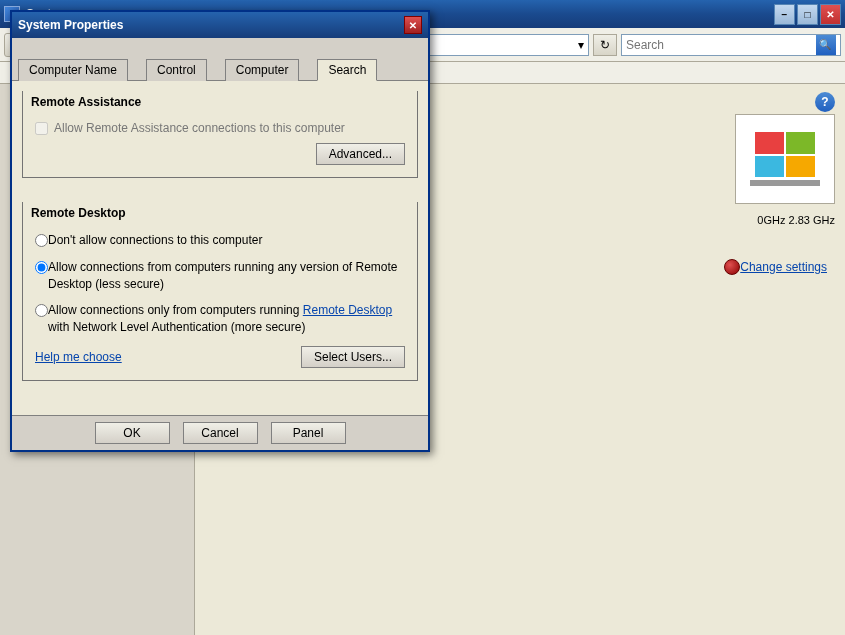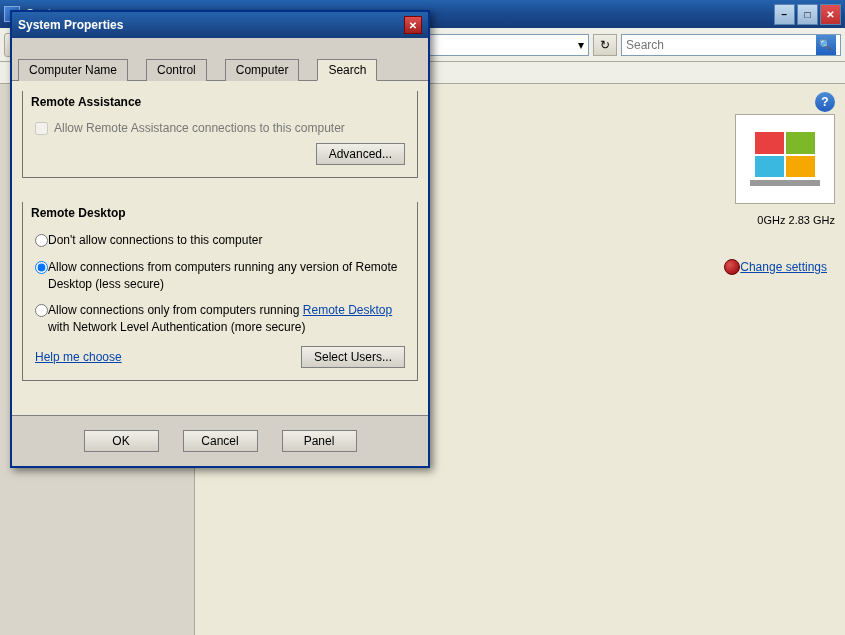--- a/index.html
+++ b/index.html
@@ -416,22 +416,22 @@
       display: flex;
       justify-content: space-between;
       align-items: center;
       margin-top: 4px;
     }
 
     
     .dialog-footer {
       display: flex;
       justify-content: center;
-      gap: 24px;
-      padding: 14px;
+      gap: 13px;
+      padding: 6px;
       background: #D4D0C8;
       border-top: 1px solid #808080;
     }
     .dialog-footer .win-btn { min-width: 75px; }
   </style>
 </head>
 <body>
 
 <div class="title-bar">
   <div class="title-bar-icon"></div>

